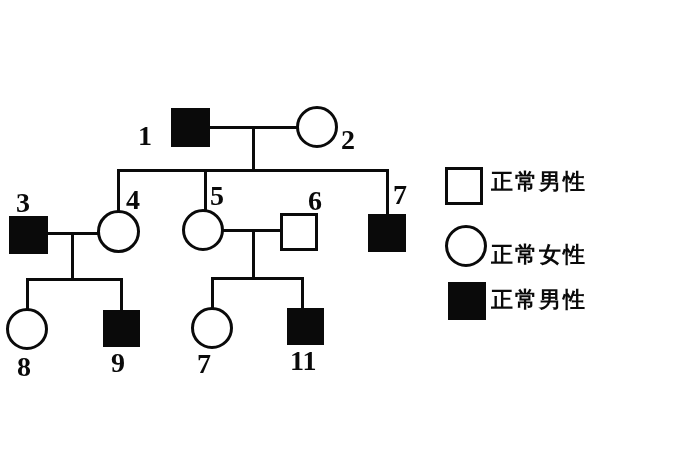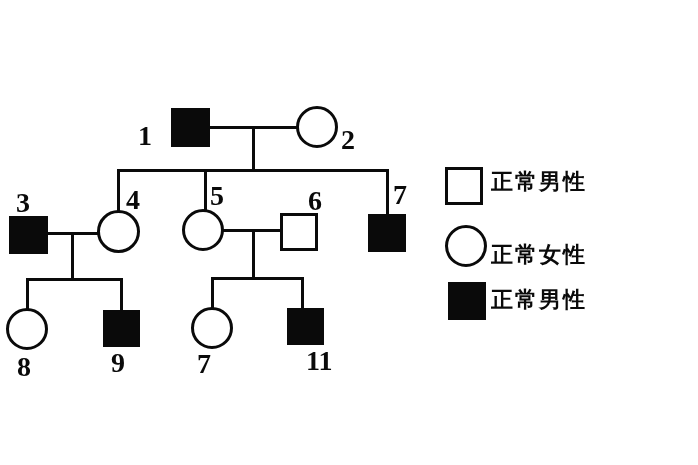--- a/index.html
+++ b/index.html
@@ -63,21 +63,21 @@
   <div class="ci" style="left:6px; top:308px; width:42px; height:42px;"></div>
   <div class="lbl" style="left:17px; top:353px;">8</div>
 
   <div class="sq filled" style="left:103px; top:310px; width:37px; height:37px;"></div>
   <div class="lbl" style="left:111px; top:349px;">9</div>
 
   <div class="ci" style="left:191px; top:307px; width:42px; height:42px;"></div>
   <div class="lbl" style="left:197px; top:350px;">7</div>
 
   <div class="sq filled" style="left:287px; top:308px; width:37px; height:37px;"></div>
-  <div class="lbl" style="left:290px; top:347px;margin-left:16px;">11</div>
+  <div class="lbl" style="left:290px; top:347px;">11</div>
 
   <div>
     <div class="sq" style="left:445px; top:167px; width:38px; height:38px;"></div>
     <div class="legend-row-label" style="left:491px; top:171px;">正常男性</div>
 
     <div class="ci" style="left:445px; top:225px; width:42px; height:42px;"></div>
     <div class="legend-row-label" style="left:491px; top:244px;">正常女性</div>
 
     <div class="sq filled" style="left:448px; top:282px; width:38px; height:38px;"></div>
     <div class="legend-row-label" style="left:491px; top:289px;">正常男性</div>

